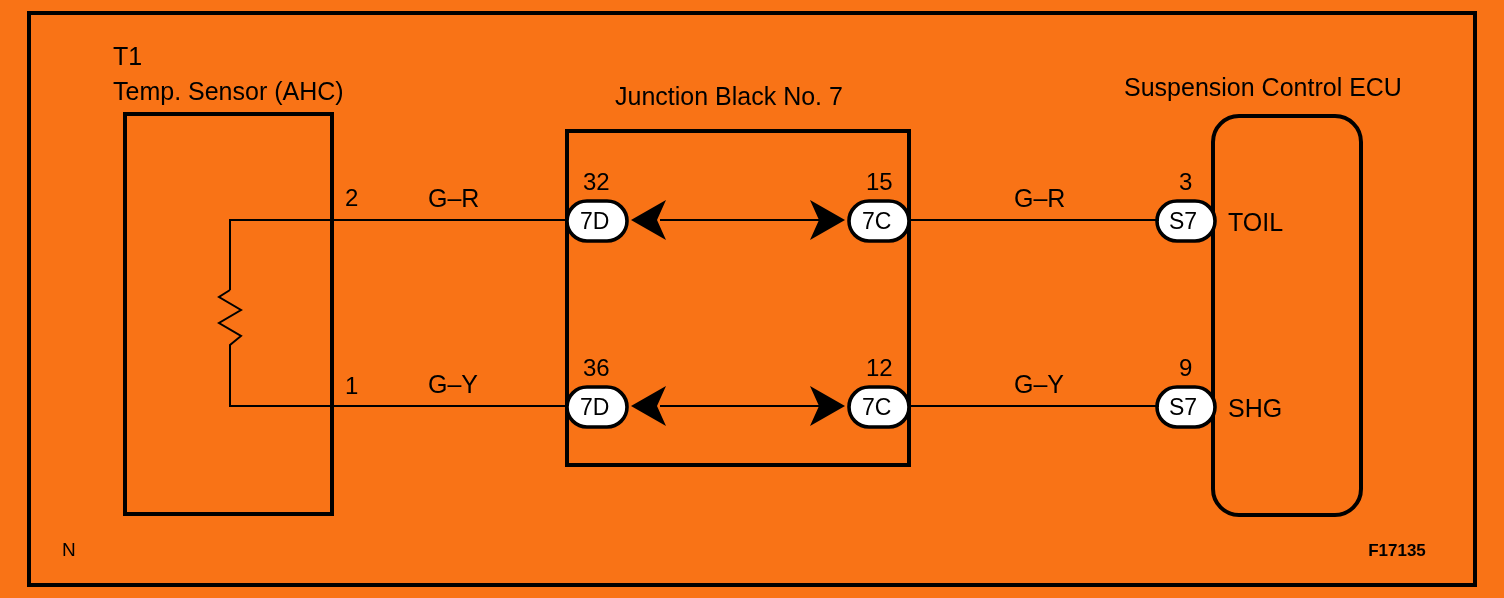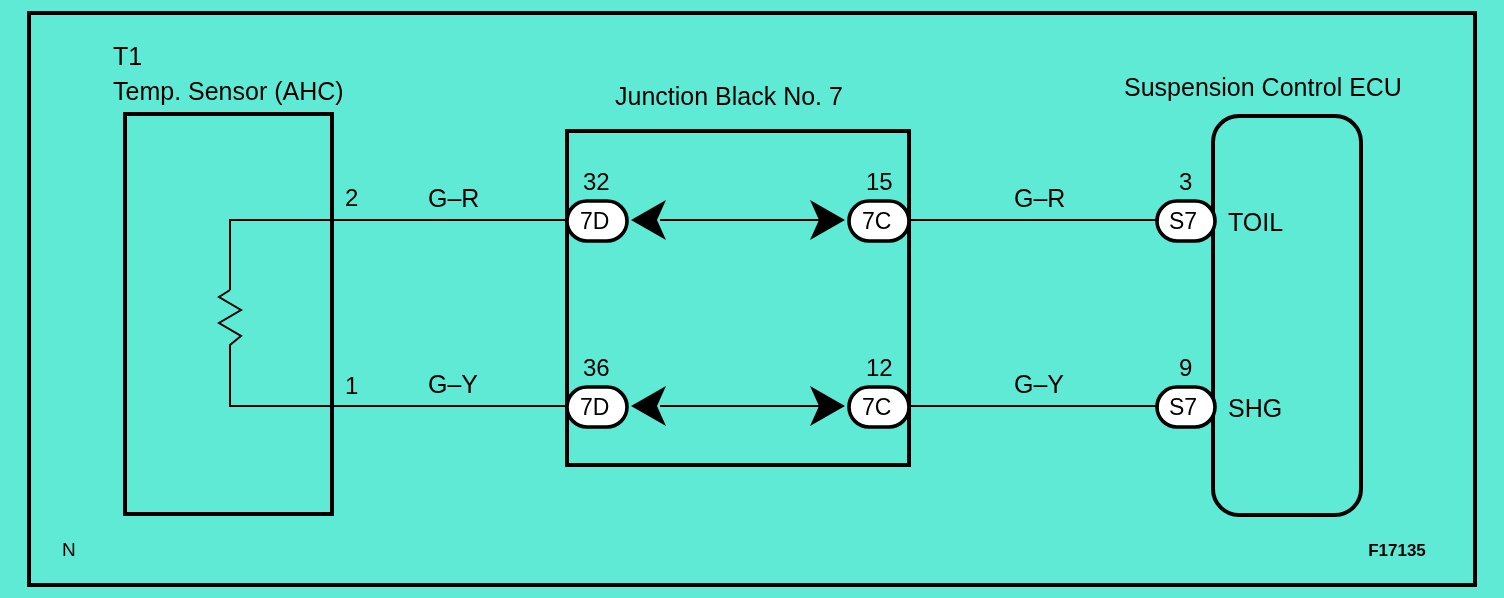--- a/index.html
+++ b/index.html
@@ -8,21 +8,21 @@
     padding: 0;
     background: #ffffff;
   }
   body {
     font-family: "Liberation Sans", sans-serif;
   }
   #canvas {
     position: relative;
     width: 1504px;
     height: 598px;
-    background: #5eead4;
+    background: #f97316;
     overflow: hidden;
   }
   svg.diagram {
     position: absolute;
     left: 0;
     top: 0;
     width: 1504px;
     height: 598px;
     display: block;
   }

